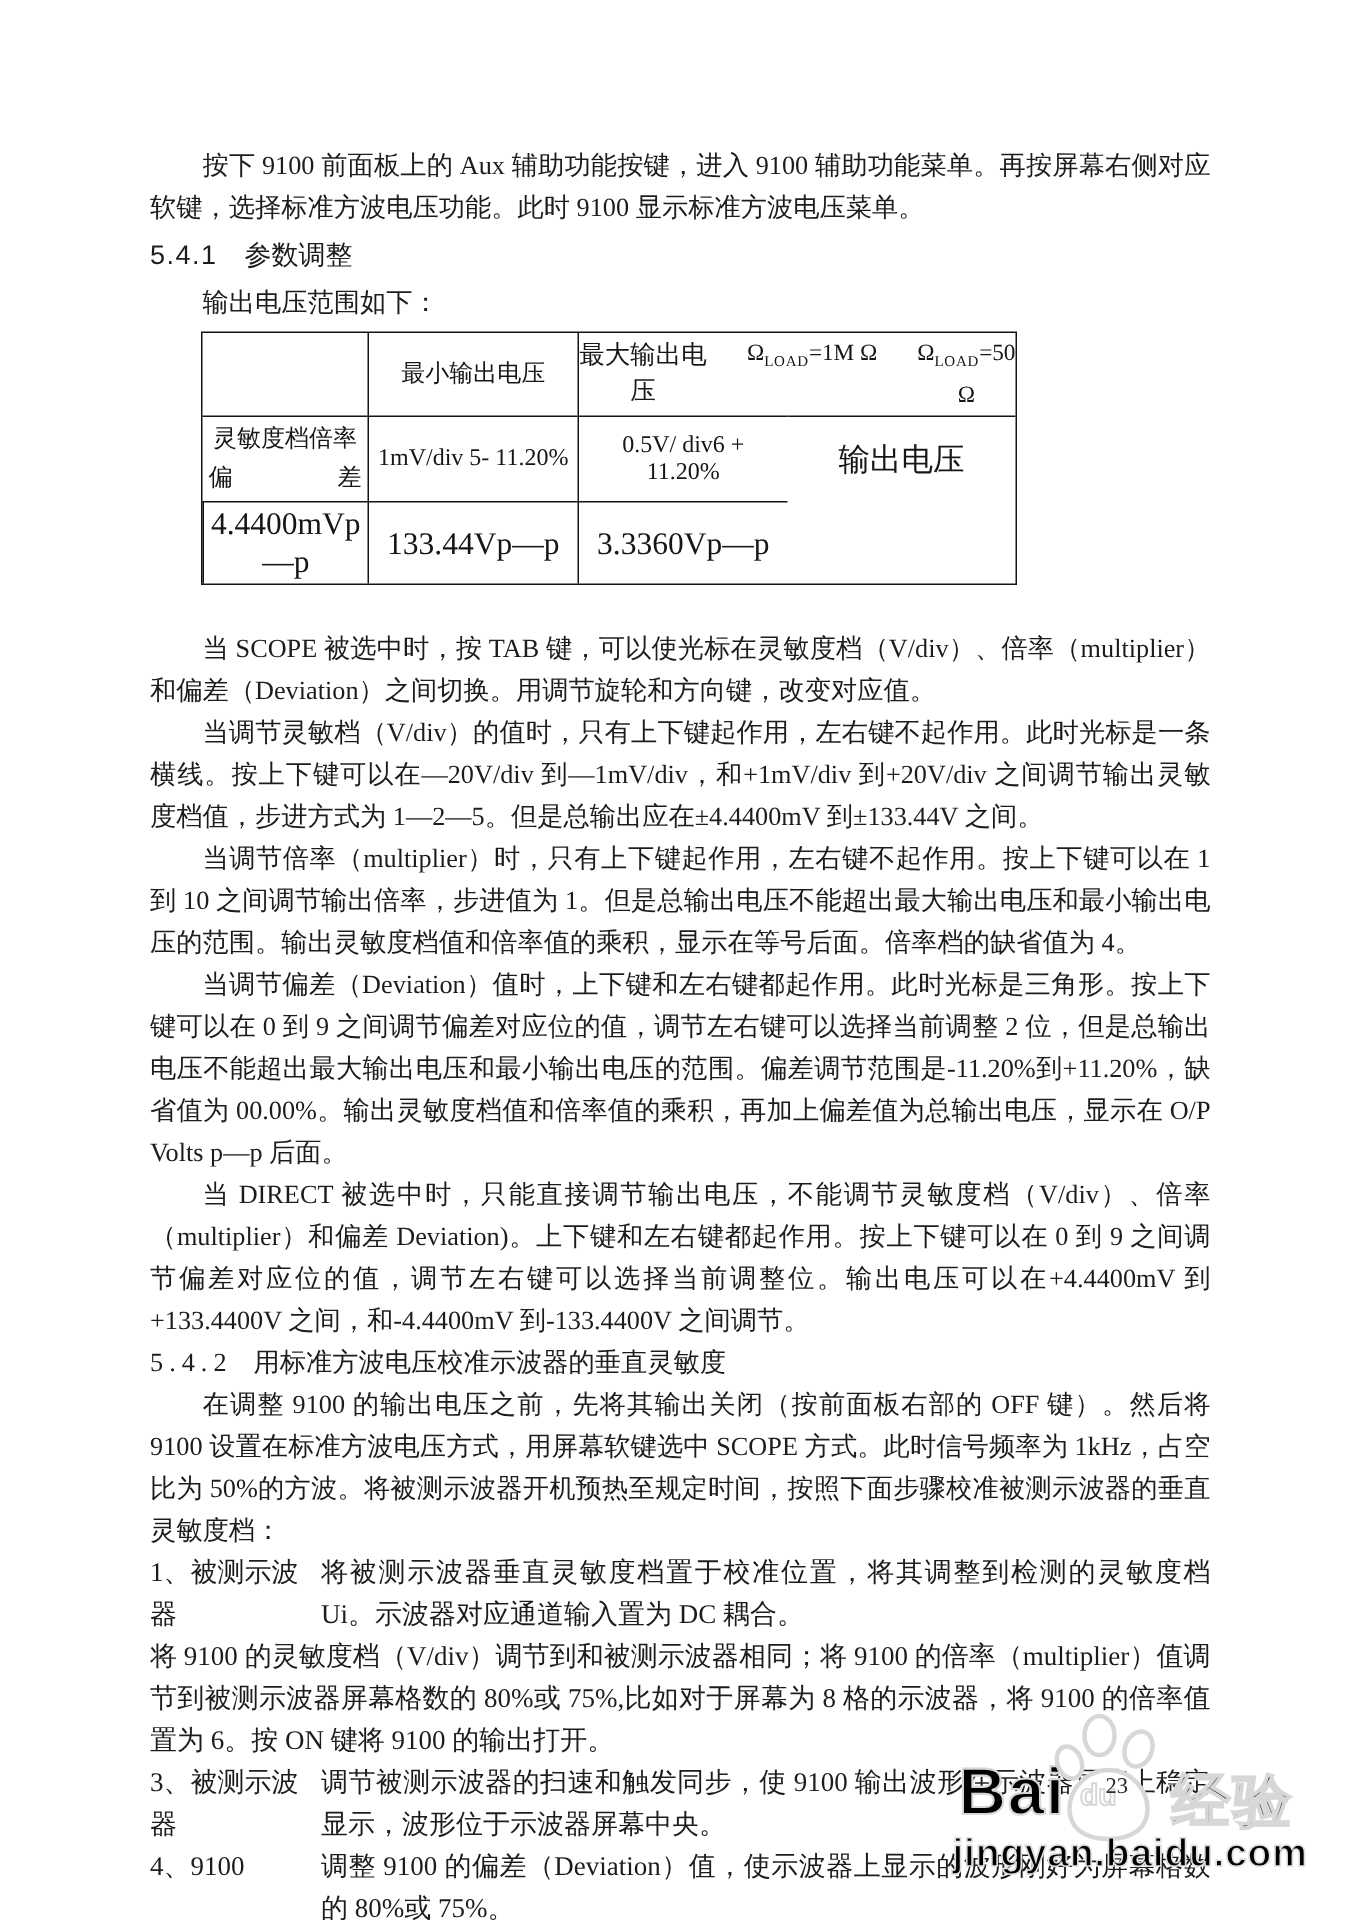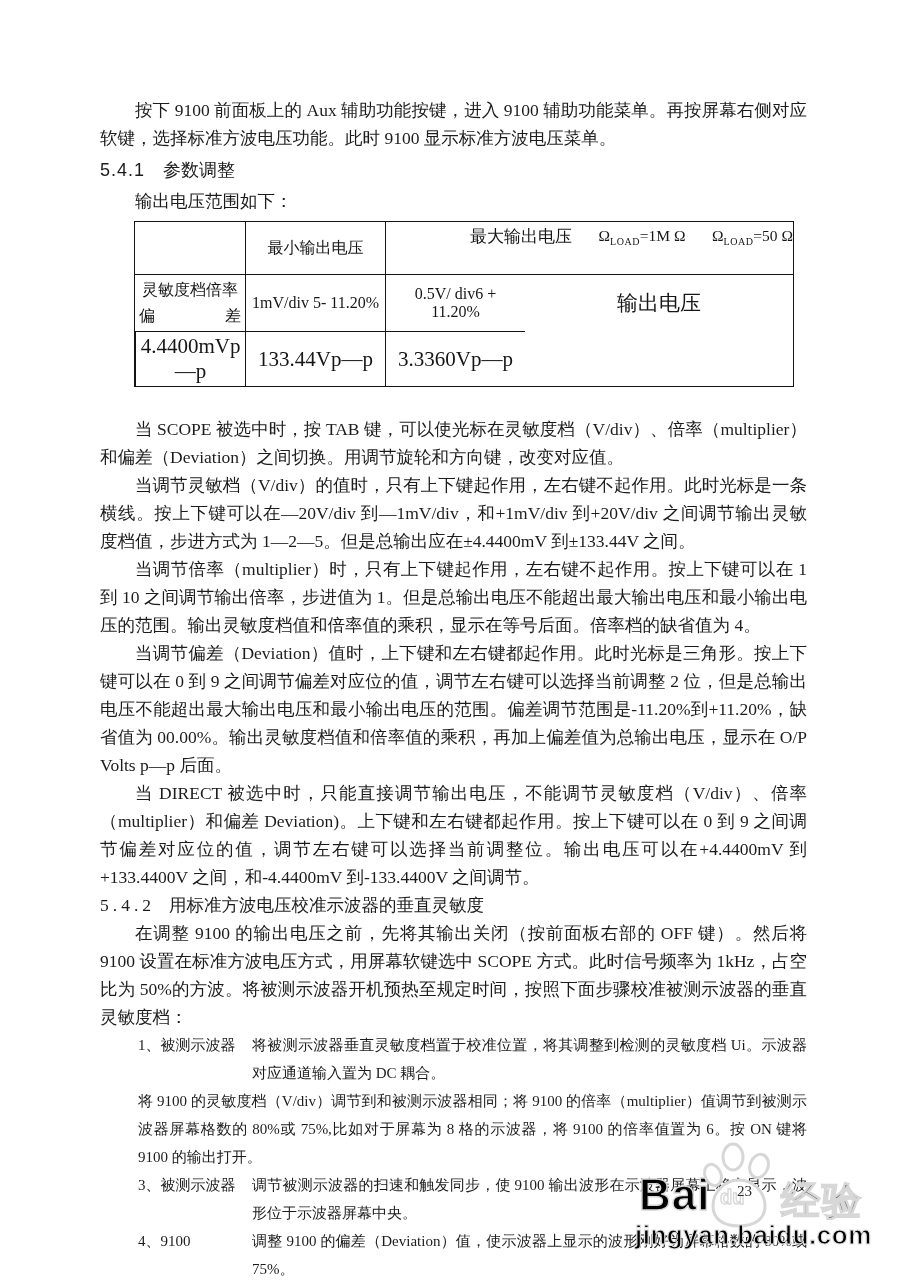--- a/index.html
+++ b/index.html
@@ -33,21 +33,21 @@
   .sec-heading-plain {
     font-size: 17.5px;
     line-height: 28px;
     font-weight: normal;
   }
   .sec-heading-plain .sec-num { letter-spacing: 4px; margin-right: 14px; }
 
   
   .vtable {
     margin: 6px 0 0 34px;
-    width: 660px;
+    width: 544px;
     border: 1px solid #141414;
     display: grid;
     grid-template-columns: 110px 140px 140px 1fr;
     font-size: 16px;
     color: #161616;
   }
   .vtable .cell {
     display: flex; align-items: center; justify-content: center;
     padding: 2px 4px;
     text-align: center;
@@ -67,22 +67,21 @@
     padding: 4px 8px;
     line-height: 26px;
   }
   .row-label.single { text-align-last: left; }
   .r-sens { min-height: 56px; }
   .r-out  { min-height: 37px; font-size: 21px; }
 
   
   .step {
     display: flex;
-    margin-left: 38px;
-    font-size: 15px;
+    font-size: 18px;
     line-height: 28px;
   }
   .step-label { width: 114px; flex-shrink: 0; }
   .step-body  { flex: 1; text-align: justify; }
   .step-body p { margin: 0; }
 
   
   .watermark {
     position: absolute;
     left: 635px; top: 1142px;

